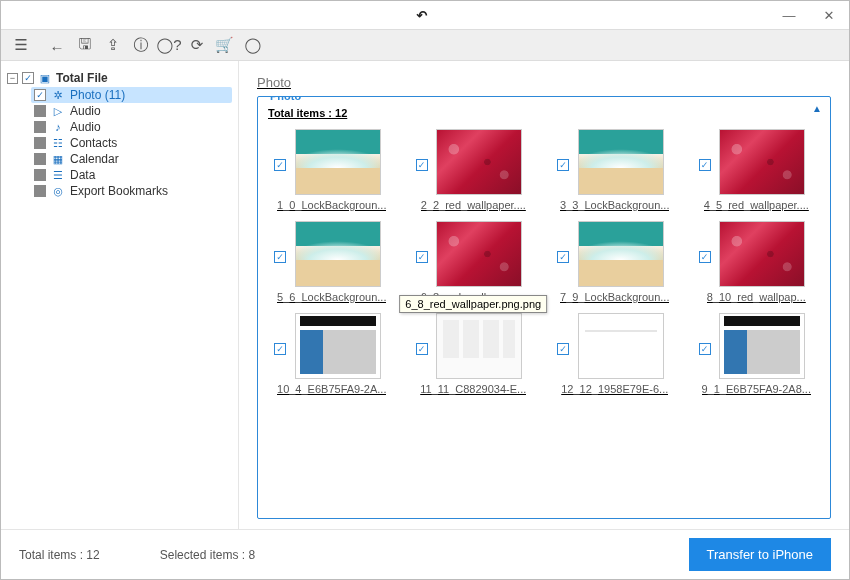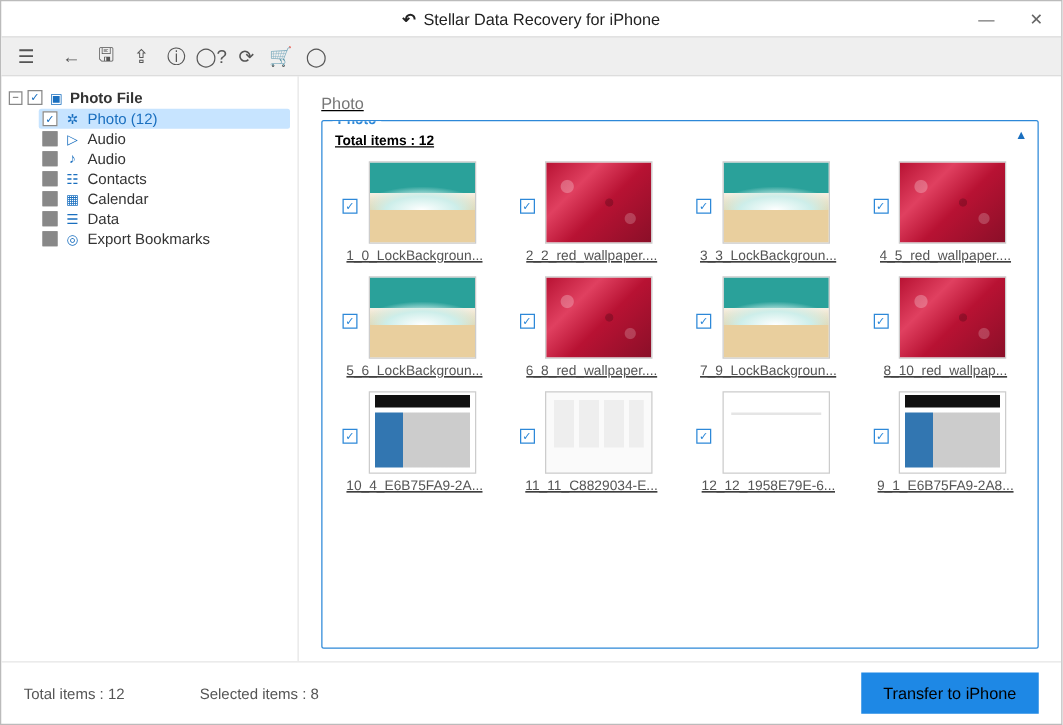--- a/index.html
+++ b/index.html
@@ -39,28 +39,27 @@
 .thumb.express::before { content:""; position:absolute; top:2px; left:4px; right:4px; height:10px; background:#111; }
 .thumb.express::after { content:""; position:absolute; top:16px; left:4px; right:4px; bottom:4px; background:linear-gradient(to right,#3276b1 0 30%,#ccc 30% 100%); }
 .thumb.blank-cards { background:#fafafa; position:relative; }
 .thumb.blank-cards::after { content:""; position:absolute; top:6px; left:6px; right:6px; bottom:20px; background:repeating-linear-gradient(to right,#eee 0 16px,transparent 16px 20px); }
 .thumb.blank-line { background:#fff; position:relative; }
 .thumb.blank-line::after { content:""; position:absolute; top:16px; left:6px; right:6px; height:2px; background:#e5e5e5; }
 .fname { font-size:11px; color:#555; margin-top:4px; max-width:124px; white-space:nowrap; overflow:hidden; text-overflow:ellipsis; text-align:center; }
 .tooltip { position:absolute; top:78px; left:50%; transform:translateX(-50%); background:#fffff0; border:1px solid #888; padding:2px 5px; font-size:11px; white-space:nowrap; z-index:5; box-shadow:1px 1px 3px rgba(0,0,0,.2); }
 .footer { height:50px; border-top:1px solid #e5e5e5; display:flex; align-items:center; padding:0 18px; justify-content:space-between; font-size:12px; color:#555; }
 .footer-left { display:flex; gap:60px; }
-.primary-btn { background:#1e88e5; color:#000000; border:none; padding:9px 18px; font-size:13px; cursor:pointer; }
+.primary-btn { background:#1e88e5; color:#ffffff; border:none; padding:9px 18px; font-size:13px; cursor:pointer; }
 </style>
 </head>
 <body>
 
 <div class="titlebar">
   <span class="back-glyph">↶</span>
-  <span>Stellar Data Recovery for iPhone</span>
   <div class="win-controls">
     <span>—</span>
     <span>✕</span>
   </div>
 </div>
 
 <div class="toolbar">
   <div class="tb-btn">☰</div>
   <div class="sep"></div>
   <div class="tb-btn">←</div>
@@ -72,27 +71,27 @@
   <div class="tb-btn">🛒</div>
   <div class="tb-btn">◯</div>
 </div>
 
 <div class="main">
   <div class="sidebar">
     <div class="tree-root">
       <span class="exp">−</span>
       <span class="cb">✓</span>
       <span class="ti-icon blue-ic">▣</span>
-      <b>Photo File</b>
+      <b>Total File</b>
     </div>
     <div id="tree-items">
         <div class="tree-item selected">
           <span class="cb">✓</span>
           <span class="ti-icon blue-ic">✲</span>
-          <span style="color:#1a6fbf">Photo (12)</span>
+          <span style="color:#1a6fbf">Photo (11)</span>
         </div>
         <div class="tree-item">
           <span class="cb square"></span>
           <span class="ti-icon blue-ic">▷</span>
           <span>Audio</span>
         </div>
         <div class="tree-item">
           <span class="cb square"></span>
           <span class="ti-icon blue-ic">♪</span>
           <span>Audio</span>
@@ -149,20 +148,21 @@
           </div>
           <div class="file">
             <span class="fcb">✓</span>
             <div class="thumb beach"></div>
             <div class="fname">5_6_LockBackgroun...</div>
           </div>
           <div class="file">
             <span class="fcb">✓</span>
             <div class="thumb flowers"></div>
             <div class="fname">6_8_red_wallpaper....</div>
+            <div class="tooltip">6_8_red_wallpaper.png.png</div>
           </div>
           <div class="file">
             <span class="fcb">✓</span>
             <div class="thumb beach"></div>
             <div class="fname">7_9_LockBackgroun...</div>
           </div>
           <div class="file">
             <span class="fcb">✓</span>
             <div class="thumb flowers"></div>
             <div class="fname">8_10_red_wallpap...</div>

